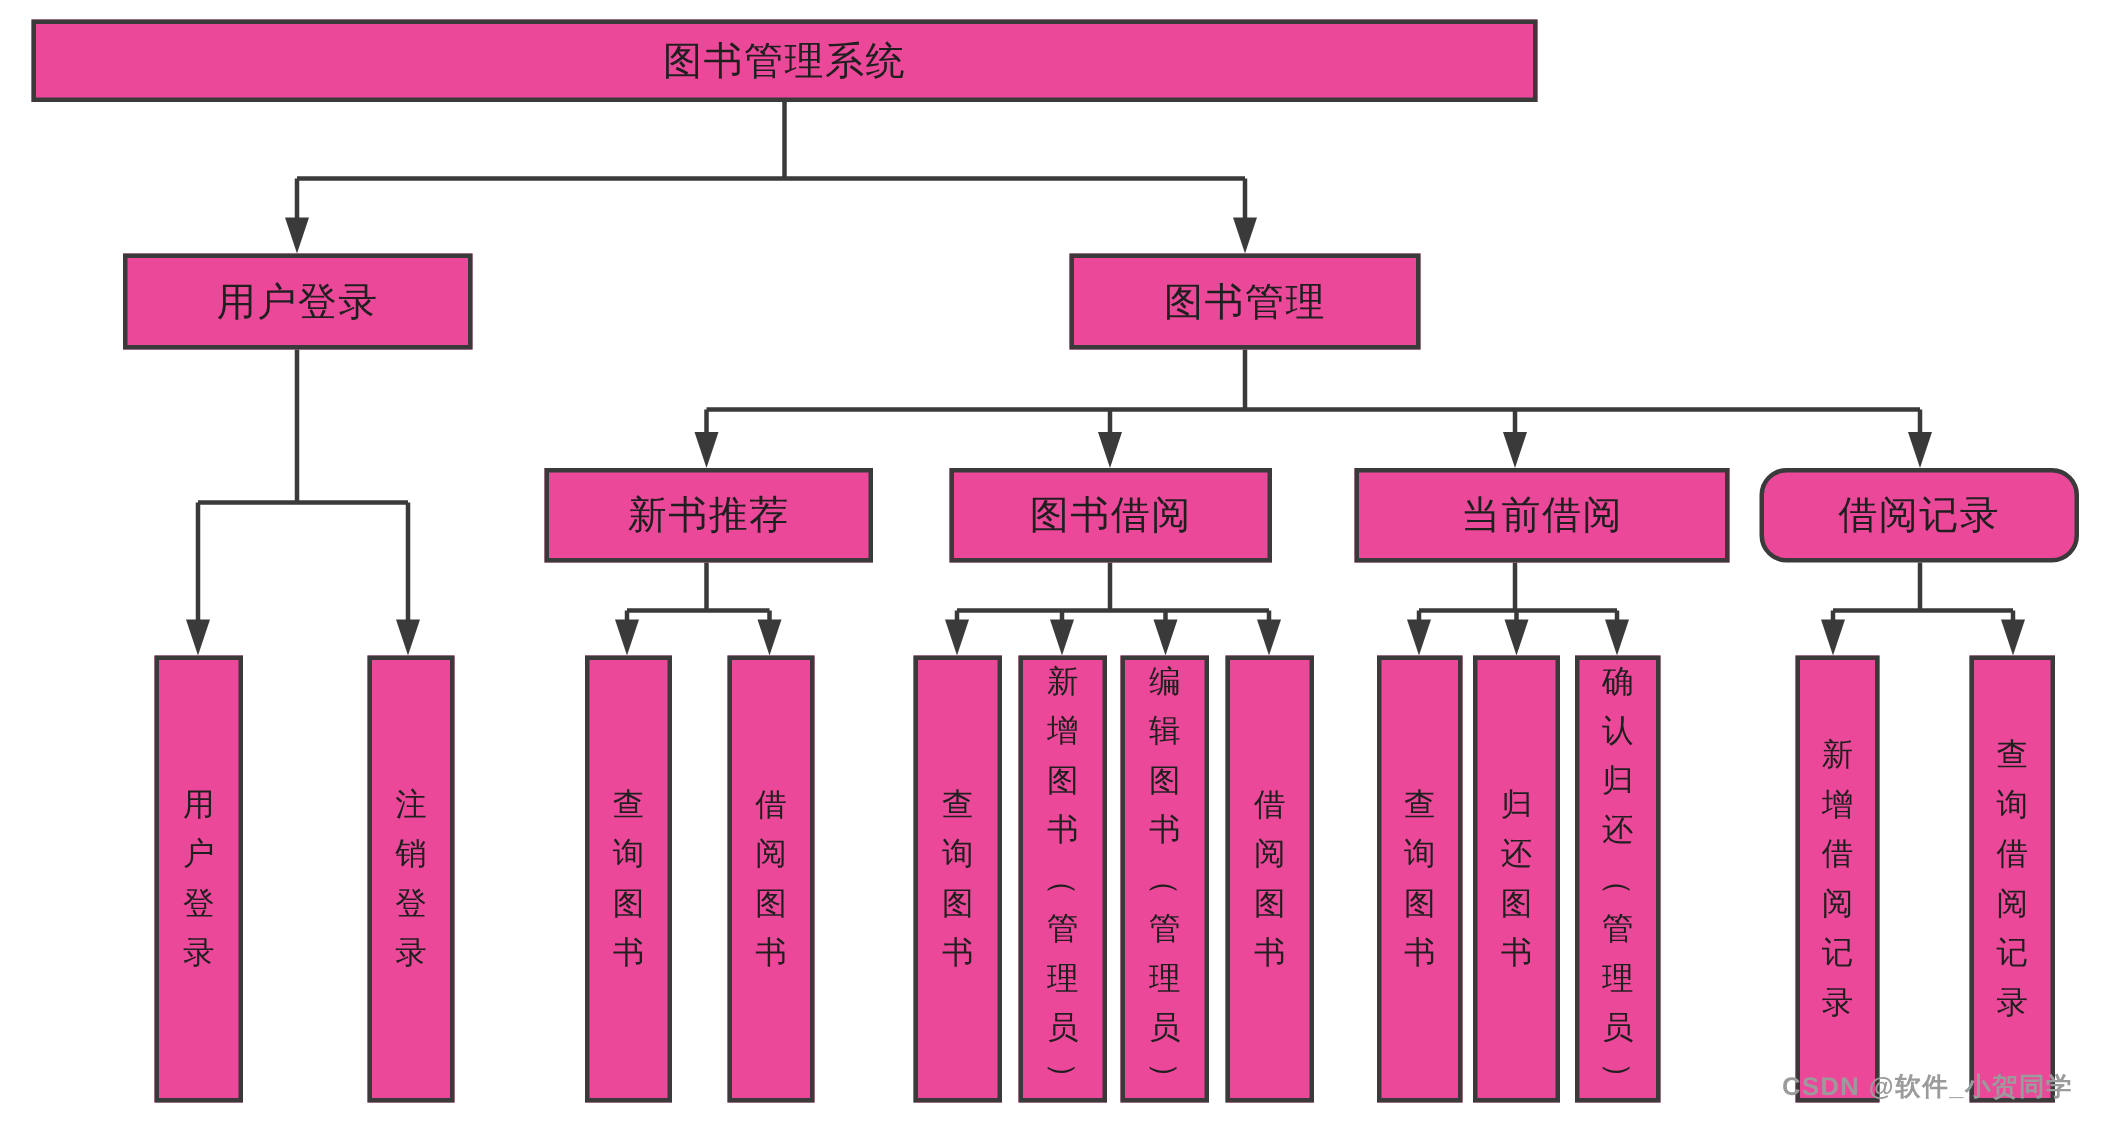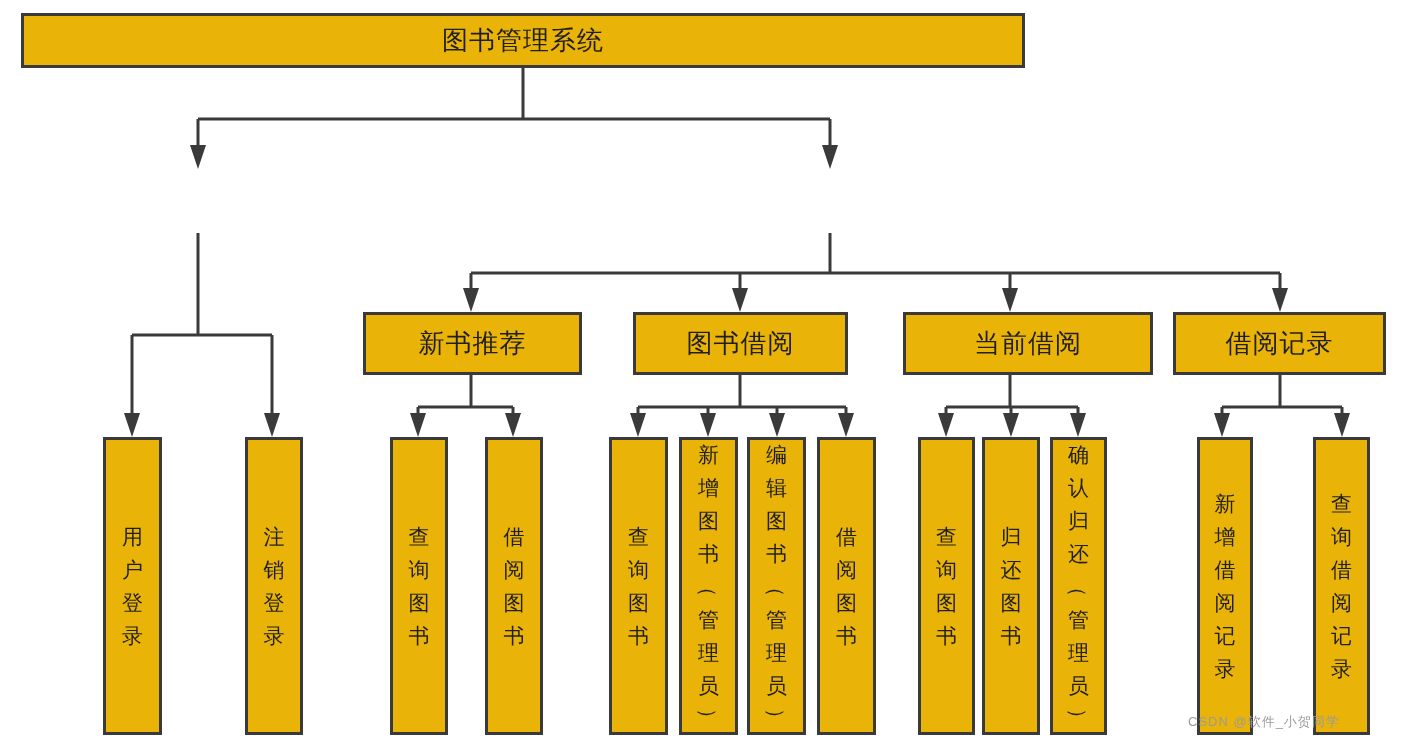--- a/index.html
+++ b/index.html
@@ -10,31 +10,31 @@
   }
   html,body{margin:0;padding:0;background:#fff;}
   #stage{
     position:relative;width:1405px;height:747px;background:var(--bg);
     font-family:"Liberation Sans","DejaVu Sans",sans-serif;overflow:hidden;
   }
   #connectors{position:absolute;left:0;top:0;width:1405px;height:747px;z-index:1;}
   #connectors .ln{stroke:var(--line);stroke-width:3;fill:none;}
   #connectors .ah{fill:var(--line);stroke:none;}
   .node{
-    position:absolute;box-sizing:border-box;background:#eab308;
+    position:absolute;box-sizing:border-box;background:#ec4899;
     border:3px solid var(--line);color:var(--text);
     display:flex;align-items:center;justify-content:center;
     font-size:26px;letter-spacing:1px;z-index:2;
   }
   .vnode{font-size:21px;letter-spacing:0;flex-direction:column;}
   .vchar{display:block;height:33px;line-height:33px;width:100%;text-align:center;}
   .vrot{transform:rotate(90deg);}
   .watermark{
-    position:absolute;z-index:5;color:var(--wm);font-size:13px;
-    letter-spacing:1px;white-space:nowrap;
+    position:absolute;z-index:5;color:var(--wm);font-size:17px;
+    letter-spacing:1px;white-space:nowrap;font-weight:bold;
   }
 </style>
 </head>
 <body>
 
 <div id="stage">
 
   <svg id="connectors" viewBox="0 0 1405 747" xmlns="http://www.w3.org/2000/svg">
 
     <path class="ln" d="M523,68 V119"></path>
@@ -92,25 +92,27 @@
     <path class="ln" d="M1280,375 V407"></path>
     <path class="ln" d="M1222,407 H1342"></path>
     <path class="ln" d="M1222,407 V414"></path>
     <polygon class="ah" points="1214,413 1230,413 1222,437"></polygon>
     <path class="ln" d="M1342,407 V414"></path>
     <polygon class="ah" points="1334,413 1350,413 1342,437"></polygon>
   </svg>
 
   <div class="node" style="left:21px;top:13px;width:1004px;height:55px;">图书管理系统</div>
 
+  <div class="node" style="left:82px;top:169px;width:233px;height:64px;">用户登录</div>
+  <div class="node" style="left:713px;top:169px;width:234px;height:64px;">图书管理</div>
 
   <div class="node" style="left:363px;top:312px;width:219px;height:63px;text-align:center;">新书推荐</div>
   <div class="node" style="left:633px;top:312px;width:215px;height:63px;">图书借阅</div>
   <div class="node" style="left:903px;top:312px;width:250px;height:63px;">当前借阅</div>
-  <div class="node" style="left:1173px;top:312px;width:213px;height:63px;">借阅记录</div>
+  <div class="node" style="left:1173px;top:312px;width:213px;height:63px;border-radius:18px;">借阅记录</div>
 
   <div class="node vnode" style="left:103px;top:437px;width:59px;height:298px;">
       <span class="vchar">用</span>
       <span class="vchar">户</span>
       <span class="vchar">登</span>
       <span class="vchar">录</span>
     </div>
   <div class="node vnode" style="left:245px;top:437px;width:58px;height:298px;">
       <span class="vchar">注</span>
       <span class="vchar">销</span>

